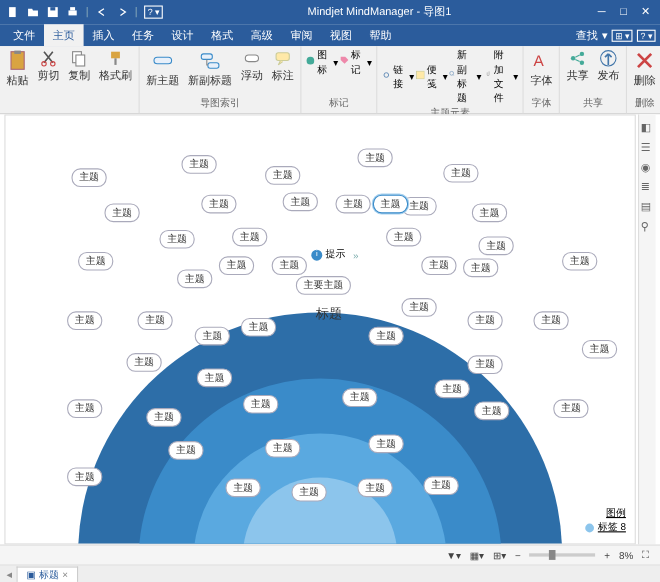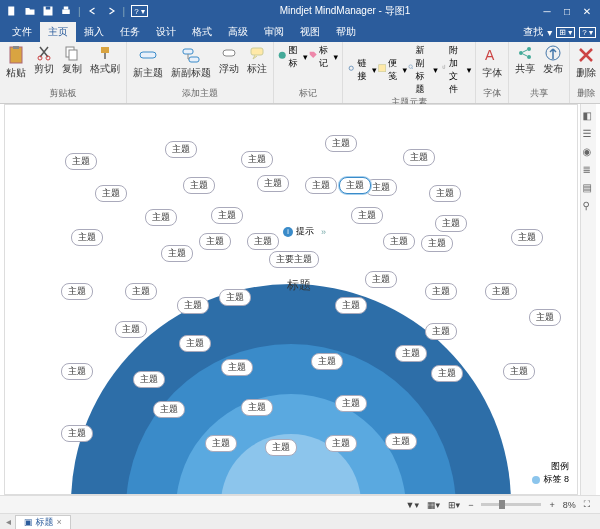--- a/index.html
+++ b/index.html
@@ -41,21 +41,21 @@
 .arc.a2 { width: 330px; height: 330px; bottom: -180px; background: #3a8bc9; }
 .arc.a3 { width: 230px; height: 230px; bottom: -130px; background: #5aa9e0; }
 .arc.a4 { width: 140px; height: 140px; bottom: -80px; background: #8cc5ec; }
 
 .topic { position: absolute; background: #fff; border: 1px solid #aab; border-radius: 8px; padding: 1px 6px; font-size: 9px; color: #333; cursor: pointer; white-space: nowrap; }
 .topic.sel { border: 1.5px solid #3a8bc9; box-shadow: 0 0 0 1px #a6d0ee; }
 .centerlabel { position: absolute; font-size: 12px; color: #333; }
 .hint { position: absolute; display: flex; align-items: center; gap: 3px; font-size: 9px; }
 .hint .hico { width: 10px; height: 10px; background: #3a8bc9; border-radius: 50%; color: #fff; display: inline-flex; align-items: center; justify-content: center; font-size: 7px; }
 
-.legend { position: absolute; right: 8px; bottom: 8px; font-size: 9px; }
+.legend { position: absolute; right: 8px; bottom: 8px; font-size: 9px; text-decoration: underline; }
 .legend .sw { width: 8px; height: 8px; background: #8cc5ec; border-radius: 50%; display: inline-block; vertical-align: middle; margin-right: 3px; }
 
 .statusbar { position: absolute; left: 0; right: 0; bottom: 16px; height: 18px; background: #f5f5f5; border-top: 1px solid #ddd; display: flex; align-items: center; padding: 0 6px; font-size: 9px; color: #444; }
 .statusbar .spacer { flex: 1; }
 .statusbar .sitem { margin: 0 4px; display: inline-flex; align-items: center; gap: 2px; }
 
 .tabbar { position: absolute; left: 0; right: 0; bottom: 0; height: 16px; background: #eee; border-top: 1px solid #ddd; display: flex; align-items: center; padding: 0 6px; }
 .tabbar .dtab { background: #fff; border: 1px solid #ccc; border-bottom: none; padding: 0 8px; font-size: 9px; color: #2b5c9c; display: flex; align-items: center; gap: 3px; }
 
 svg { display: block; }
@@ -165,21 +165,20 @@
       <div class="ritem">
           <div class="ico">
             <svg viewBox="0 0 16 16">
               <rect x="4" y="2" width="8" height="6" fill="#d9a441"></rect>
               <rect x="7" y="8" width="2" height="6" fill="#888"></rect>
             </svg>
           </div>
           <div class="txt">格式刷</div>
         </div>
     </div>
-    <div class="label">剪贴板</div>
   </div>
 
   <div class="rgroup">
     <div class="items">
       <div class="ritem">
           <div class="ico big">
             <svg viewBox="0 0 20 20">
               <rect x="2" y="7" width="16" height="6" rx="3" fill="#e8f0fa" stroke="#3a8bc9"></rect>
             </svg>
           </div>
@@ -206,21 +205,21 @@
       <div class="ritem">
           <div class="ico">
             <svg viewBox="0 0 16 16">
               <rect x="2" y="3" width="12" height="7" rx="2" fill="#ffe9a8" stroke="#cc9"></rect>
               <path d="M6 10l-2 4 4-3" fill="#ffe9a8" stroke="#cc9"></path>
             </svg>
           </div>
           <div class="txt">标注</div>
         </div>
     </div>
-    <div class="label">添加主题</div>
+    <div class="label">导图索引</div>
   </div>
 
   <div class="rgroup">
     <div class="items">
       <div class="rstack">
         <div class="srow"><span class="sico">
               <svg viewBox="0 0 12 12">
                 <circle cx="6" cy="6" r="5" fill="#4a9"></circle>
               </svg>
             </span><span>图标</span> ▾</div>

